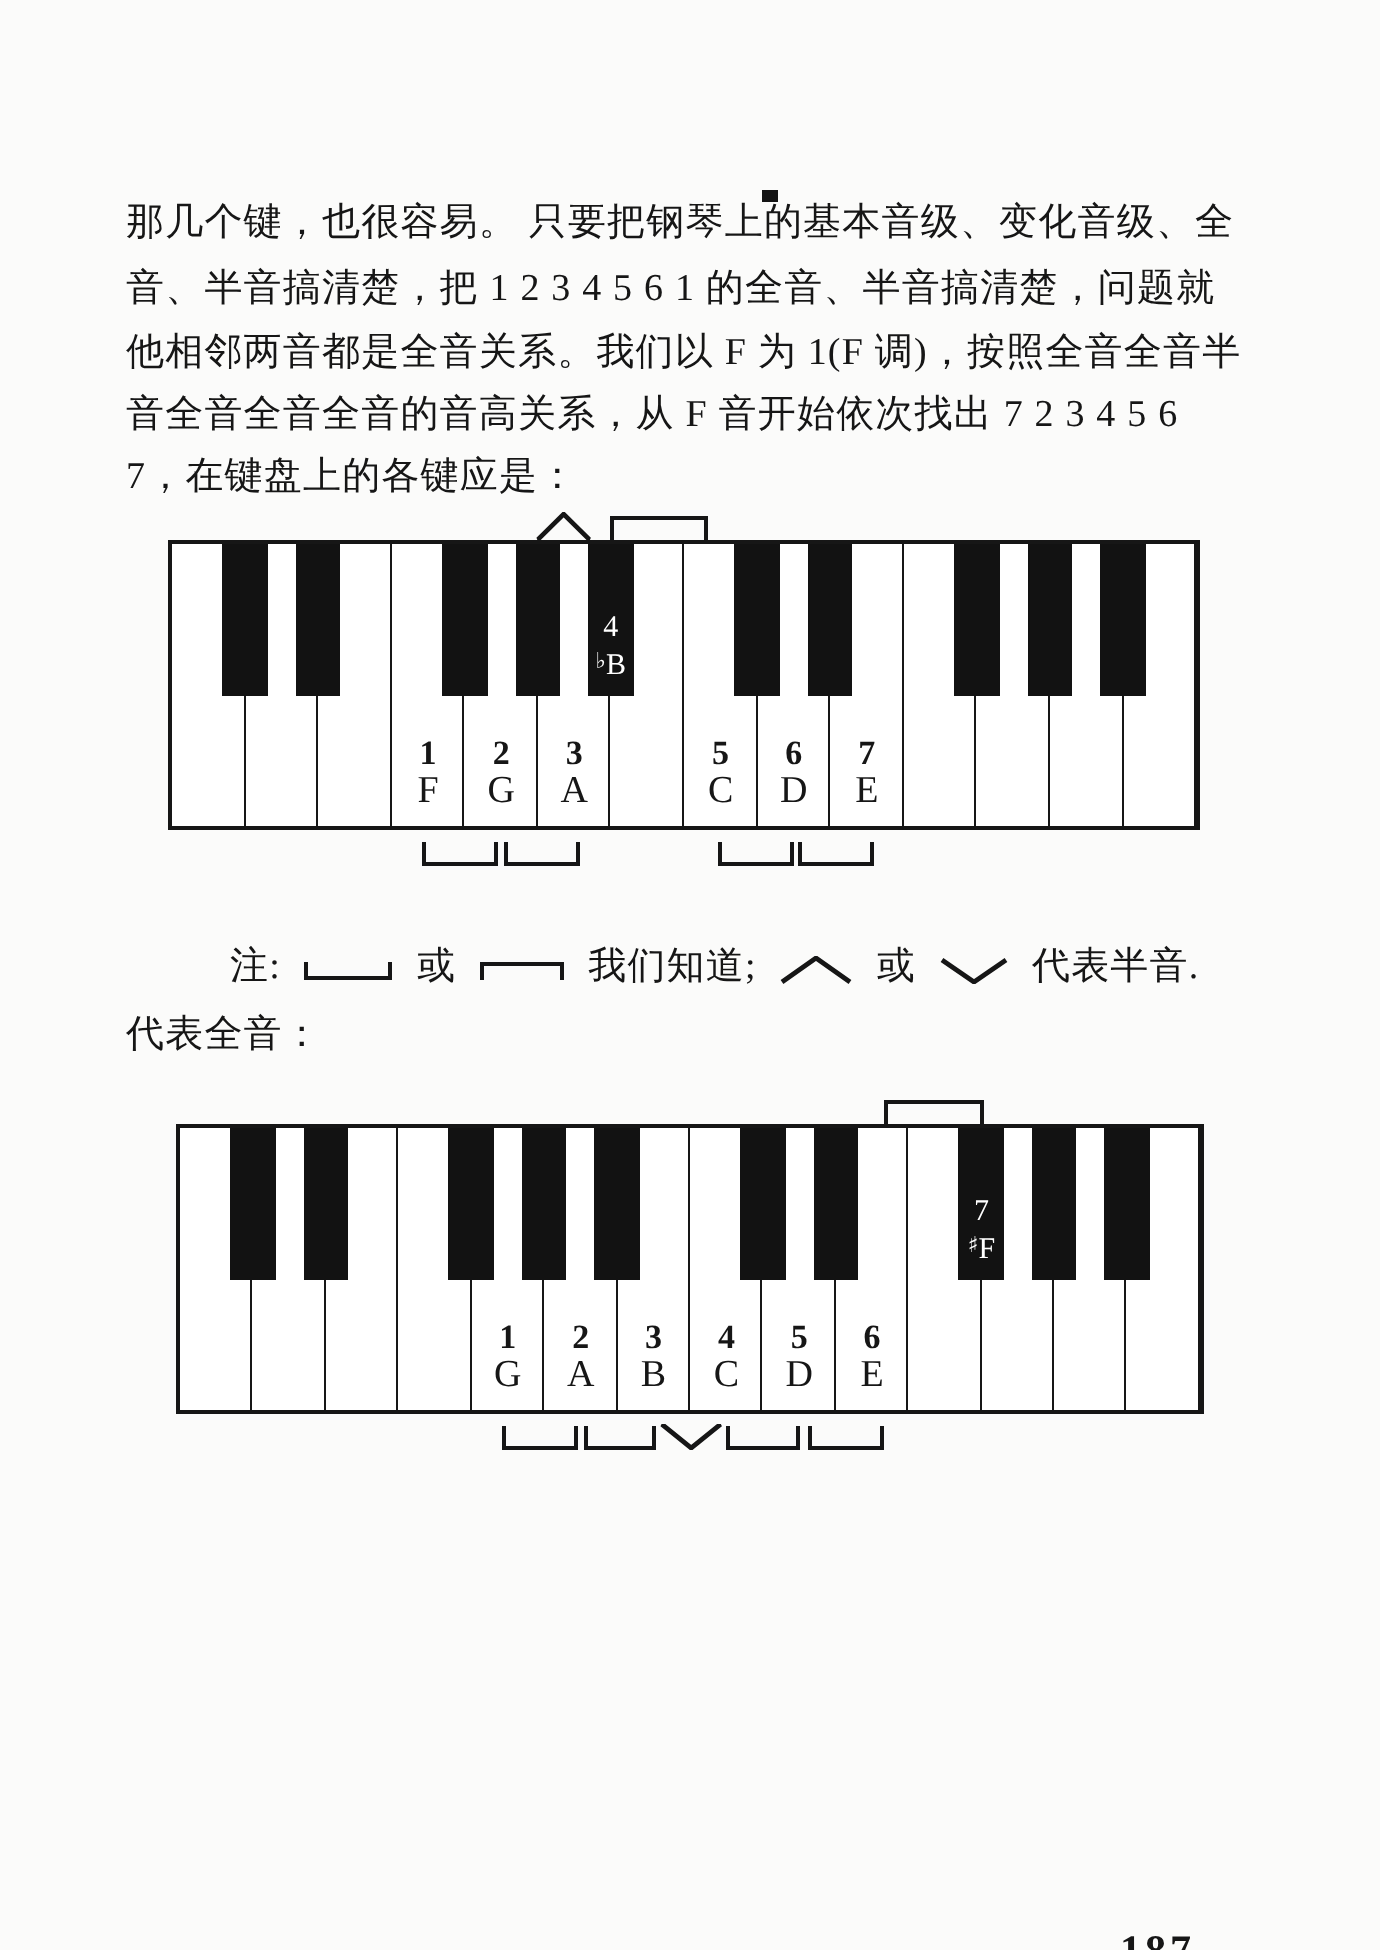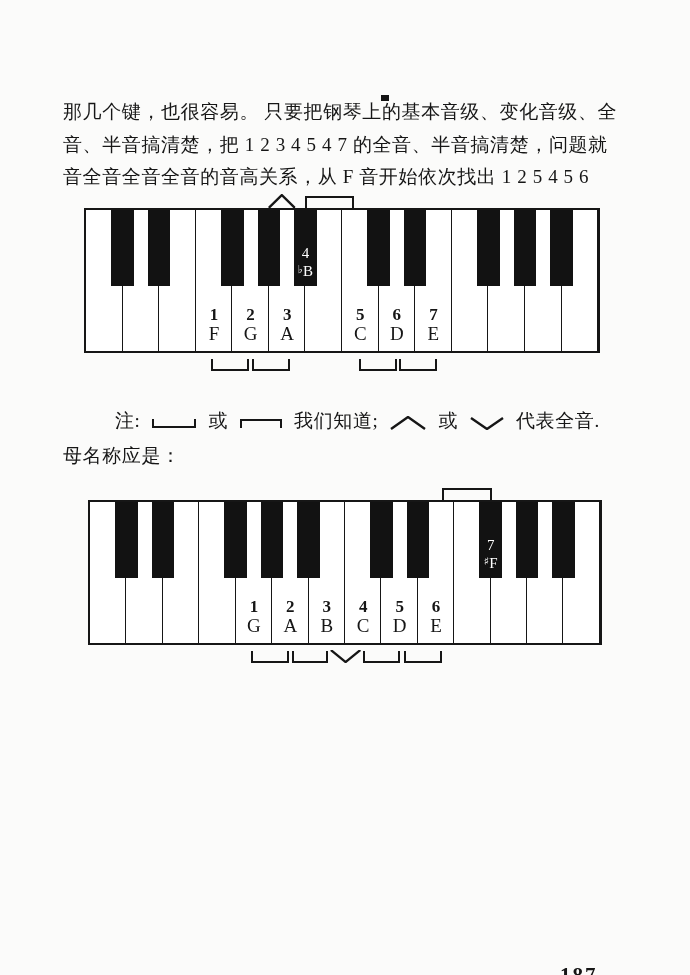--- a/index.html
+++ b/index.html
@@ -54,24 +54,26 @@
 </head>
 <body>
 
 <div class="page">
 
   <div class="artifact-top"></div>
 
   <div class="text-col">
     <div class="p1">
       <div class="tline">那几个键，也很容易。 只要把钢琴上的基本音级、变化音级、全</div>
-      <div class="tline">音、半音搞清楚，把 1 2 3 4 5 4 7 的全音、半音搞清楚，问题就</div>
+      <div class="tline">音、半音搞清楚，把 1 2 3 4 5 6 1 的全音、半音搞清楚，问题就</div>
     </div>
     <div class="p2">
-      <div class="tline">音全音全音全音的音高关系，从 F 音开始依次找出 1 2 5 4 5 6</div>
+      <div class="tline">他相邻两音都是全音关系。我们以 F 为 1(F 调)，按照全音全音半</div>
+      <div class="tline">音全音全音全音的音高关系，从 F 音开始依次找出 7 2 3 4 5 6</div>
+      <div class="tline">7，在键盘上的各键应是：</div>
     </div>
   </div>
 
   <div class="kbd kbd-1">
     <div class="kbd-top">
         <svg viewBox="0 0 40 13" preserveAspectRatio="none" class="mark vmark" style="left: 35.7143%; width: 5.35714%;">
           <polyline points="1,13 20,1 39,13" fill="none" stroke="#161616" stroke-width="2.6"></polyline>
         </svg>
         <div class="mark bracket-top" style="left: 42.8571%; width: 9.5%;"></div>
       </div>
@@ -144,26 +146,26 @@
     <span>或</span>
     <span class="nl-bracket-t"></span>
     <span>我们知道;</span>
     <svg class="nl-svg" width="36" height="14" viewBox="0 0 36 14">
         <polyline points="1,13 18,1 35,13" fill="none" stroke="#161616" stroke-width="2.4"></polyline>
       </svg>
     <span>或</span>
     <svg class="nl-svg" width="34" height="13" viewBox="0 0 34 13">
         <polyline points="1,1 17,12 33,1" fill="none" stroke="#161616" stroke-width="2.4"></polyline>
       </svg>
-    <span>代表全音.</span>
+    <span>代表半音.</span>
   </div>
 
   <div class="text-col">
     <div class="p3">
-      <div class="tline">母名称应是：</div>
+      <div class="tline">代表全音：</div>
     </div>
   </div>
 
   <div class="kbd kbd-2">
     <div class="kbd-top">
         <div class="mark bracket-top" style="left: 68.9286%; width: 9.64286%;"></div>
       </div>
     <div class="kbd-keys">
         <div class="wkey"></div>
         <div class="wkey"></div>

